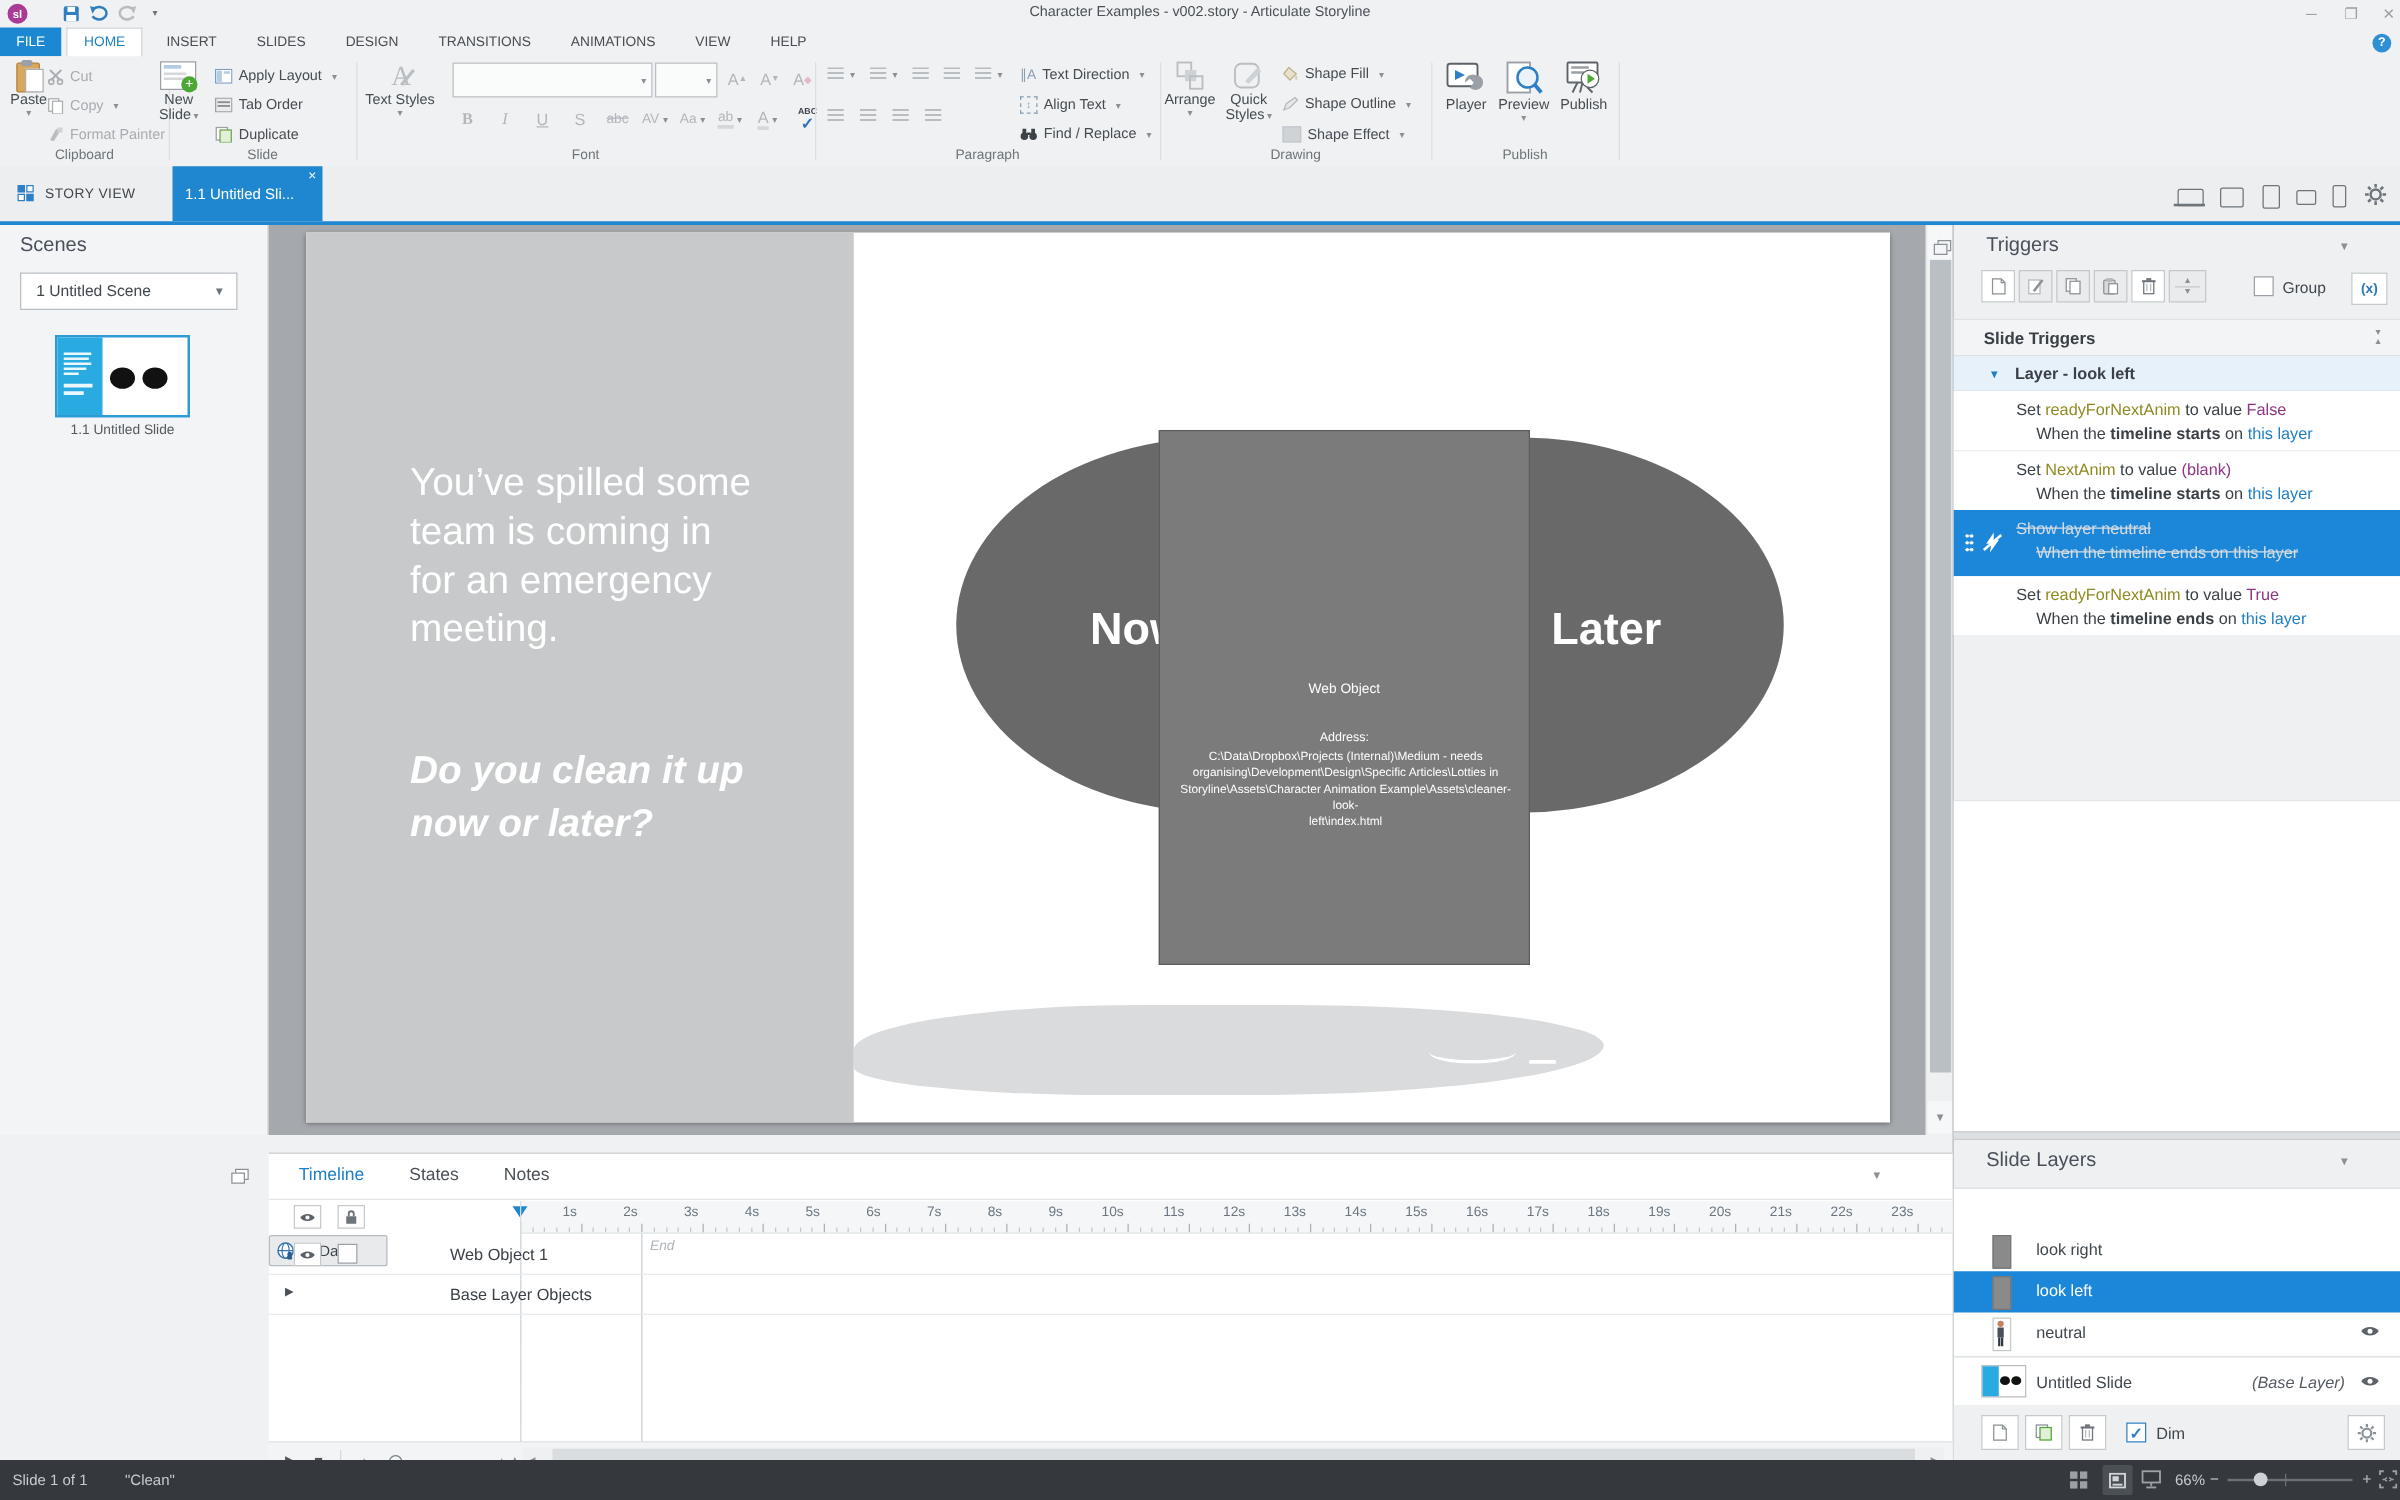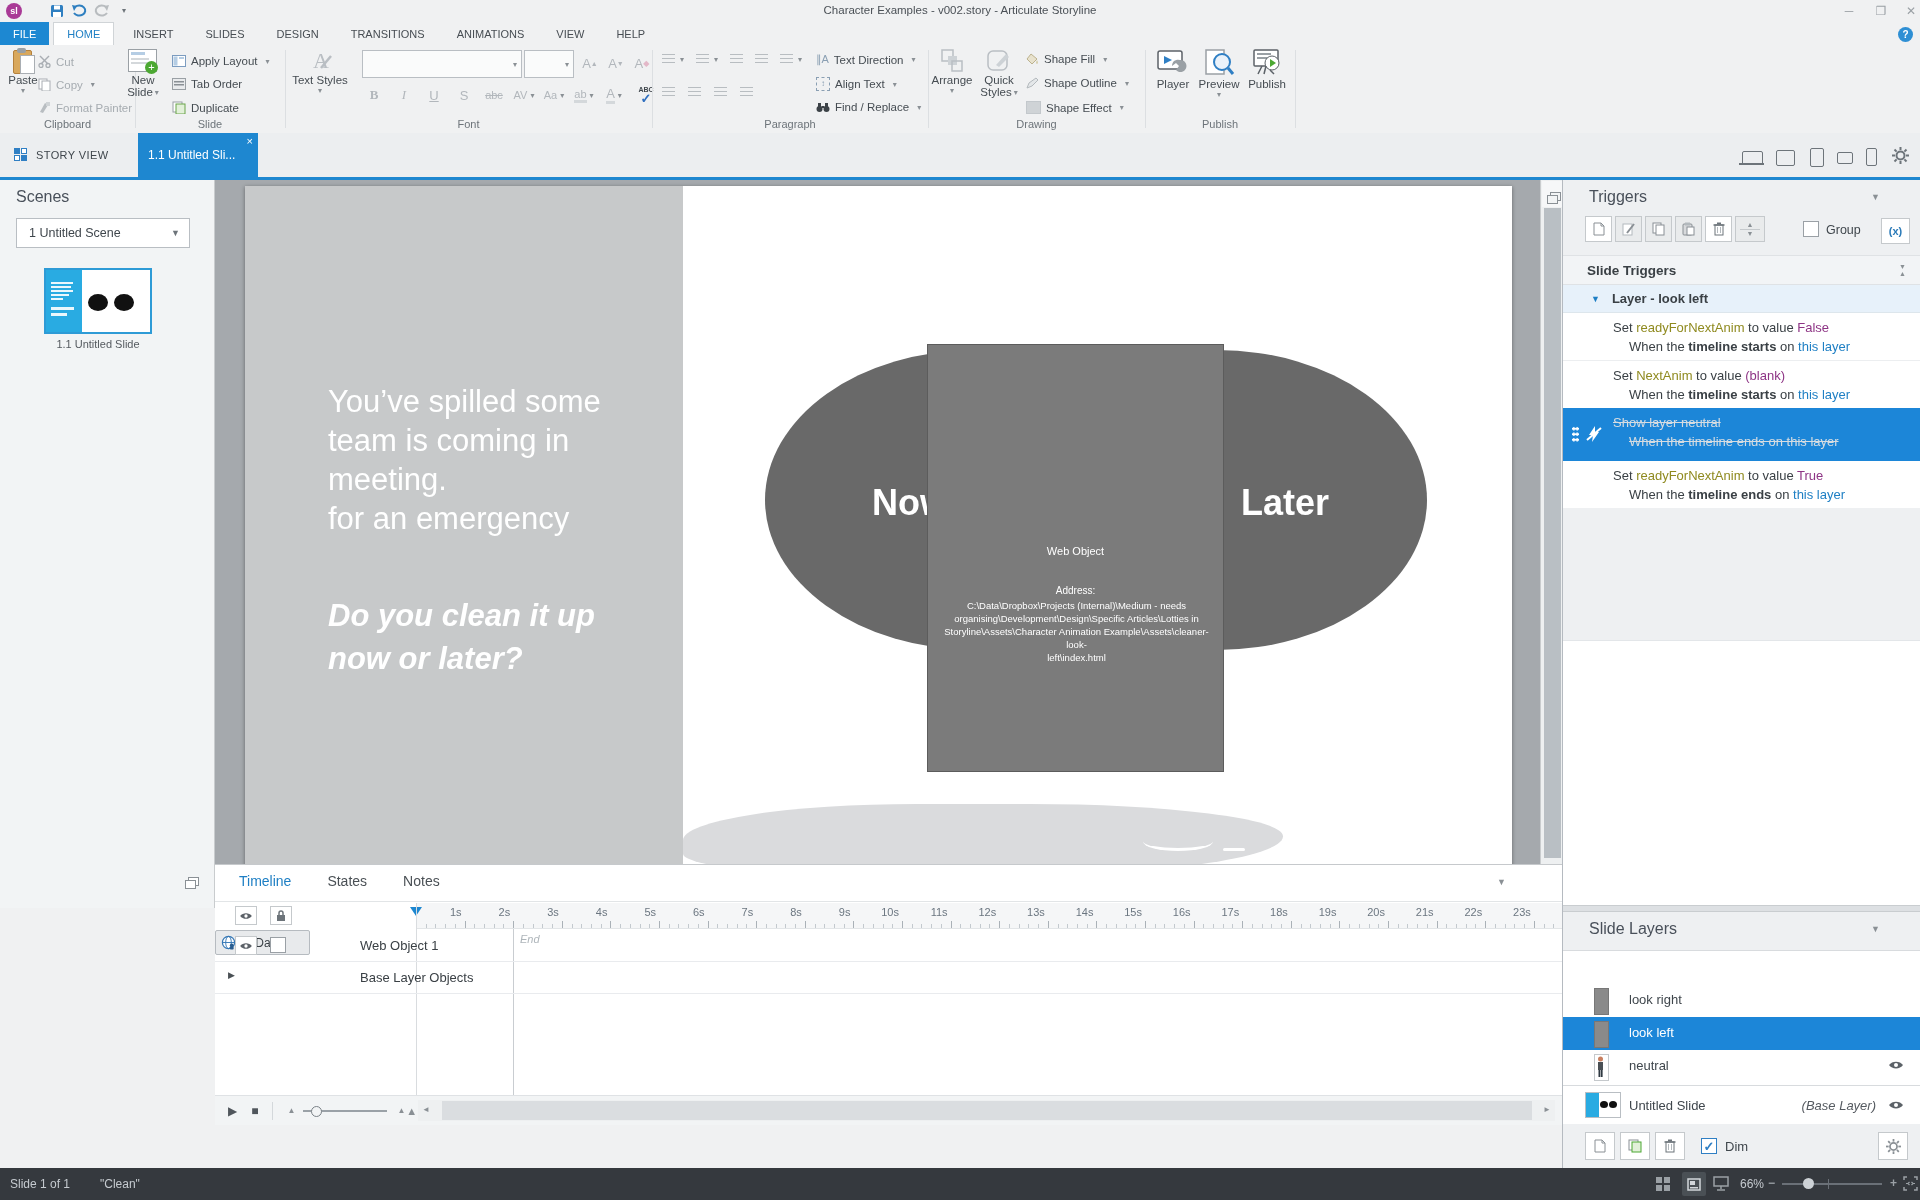--- a/index.html
+++ b/index.html
@@ -49,21 +49,21 @@
   .float-ic i:last-child{left:0;top:3px;}
   #scene-dd{left:16px;top:38px;width:172px;height:28px;background:#fff;border:1px solid #b9bec3;font-size:12.5px;color:#3f464c;}
   #thumb{left:44px;top:88px;width:104px;height:62px;background:#fff;border:2px solid #2e9bd6;}
   #thumb .strip{position:absolute;left:0;top:0;width:36px;height:100%;background:#29abe2;}
   #thumb .tl{position:absolute;left:5px;height:2px;background:#fff;opacity:.9;}
   #thumb .dot{position:absolute;top:24px;width:20px;height:17px;border-radius:50%;background:#111;}
   
   #canvas{left:215px;top:180px;width:1325px;height:728px;background:#a5a9ad;}
   #slide{left:30px;top:6px;width:1267px;height:712px;background:#fff;box-shadow:0 1px 4px rgba(0,0,0,.4);overflow:hidden;}
   #slide-panel{left:0;top:0;width:438px;height:712px;background:#c7c9ca;}
-  #slide-par{left:83px;top:196px;width:330px;font-size:31px;line-height:39px;color:#fff;font-weight:500;}
+  #slide-par{left:83px;top:180px;width:330px;font-size:31px;line-height:39px;color:#fff;font-weight:500;}
   #slide-q{left:83px;top:408px;width:330px;font-size:31px;line-height:43px;color:#fff;font-weight:bold;font-style:italic;}
   .ellipse{top:164px;width:420px;height:300px;border-radius:50%;background:#696969;}
   .ell-label{top:296px;font-size:36px;font-weight:bold;color:#fff;text-align:center;}
   #puddle{left:438px;top:618px;width:600px;height:72px;background:#dadbdd;border-radius:48% 52% 58% 42%/62% 55% 68% 38%;}
   #puddle .arc{position:absolute;right:70px;top:28px;width:70px;height:16px;border-bottom:3px solid #fff;border-radius:50%;}
   #puddle .dash{position:absolute;right:38px;top:44px;width:22px;height:3px;background:#fff;border-radius:2px;}
   #webobj{left:682px;top:158px;width:297px;height:428px;background:#7b7b7b;border:1px solid #5c5c5c;box-sizing:border-box;color:#fff;text-align:center;}
   #webobj .wo-title{position:absolute;left:0;top:200px;width:100%;font-size:11px;}
   #webobj .wo-addr{position:absolute;left:0;top:240px;width:100%;font-size:10px;}
   #webobj .wo-lines{position:absolute;left:8px;top:254px;width:281px;font-size:9.5px;line-height:13px;}
@@ -89,21 +89,21 @@
   #trig-rest{left:0;top:460px;width:357px;height:265px;background:#fff;border-top:1px solid #e3e6e9;box-sizing:border-box;}
   #splitter{left:0;top:725px;width:357px;height:7px;background:#dde0e3;border-top:1px solid #c9cdd0;border-bottom:1px solid #c9cdd0;box-sizing:border-box;}
   #layers-content{left:0;top:770px;width:357px;height:368px;background:#fff;border-top:1px solid #d8dbde;box-sizing:border-box;}
   .layer-row{position:absolute;left:0;width:357px;height:33px;font-size:13px;color:#3f464c;}
   .layer-row.sel{background:#1c86d8;color:#fff;}
   .lthumb{position:absolute;left:31px;top:4px;width:13px;height:25px;background:#8a8a8a;border:1px solid #777;}
   .layer-label{position:absolute;left:66px;top:8px;}
   .eye-pos{position:absolute;right:16px;top:9px;}
   #layers-toolbar{left:0;top:944px;width:357px;height:44px;background:#eef0f2;}
   
-  #timeline{left:215px;top:864px;width:1347px;height:260px;background:#fff;border-top:1px solid #c6c9cc;box-sizing:border-box;}
+  #timeline{left:215px;top:922px;width:1347px;height:260px;background:#fff;border-top:1px solid #c6c9cc;box-sizing:border-box;}
   .tl-tab{font-size:14px;color:#4a5055;margin-right:36px;}
   .tl-tab.active{color:#1e7fc4;}
   #tl-tabs{left:24px;top:8px;}
   #tl-tabsep{left:0;top:36px;width:1347px;height:1px;background:#e2e5e7;}
   .mini-btn{width:22px;height:19px;background:#fff;border:1px solid #c5c9cc;box-sizing:border-box;}
   #ruler{left:201px;top:38px;width:1146px;height:26px;background:#f5f6f7;border-bottom:1px solid #e2e5e7;box-sizing:border-box;overflow:hidden;}
   .tick-label{position:absolute;top:3px;width:28px;text-align:right;font-size:11px;color:#6b7680;}
   .tick{position:absolute;bottom:0;width:1px;height:4px;background:#c3c9ce;}
   .tick.major{height:7px;background:#aab1b7;}
   #playhead{left:195px;top:42px;width:0;height:0;border-left:6px solid transparent;border-right:6px solid transparent;border-top:9px solid #1e87d0;}
@@ -475,22 +475,22 @@
     </div>
     <div class="abs" style="left:0;top:158px;width:196px;text-align:center;font-size:11px;color:#555a5f">1.1 Untitled Slide</div>
   </div>
 
   <div id="canvas" class="abs">
     <div id="slide" class="abs">
       <div id="slide-panel" class="abs"></div>
       <div id="slide-par" class="abs">
         <div>You’ve spilled some</div>
         <div>team is coming in</div>
+        <div>for an emergency</div>
         <div>meeting.</div>
-        <div>for an emergency</div>
       </div>
       <div id="slide-q" class="abs">
         <div>Do you clean it up</div>
         <div>now or later?</div>
       </div>
       <div class="abs ellipse" style="left:520px"></div>
       <div class="abs ellipse" style="left:762px"></div>
       <div class="abs ell-label" style="left:595px;width:140px">Now</div>
       <div class="abs ell-label" style="left:940px;width:200px">Later</div>
       <div id="puddle" class="abs">

